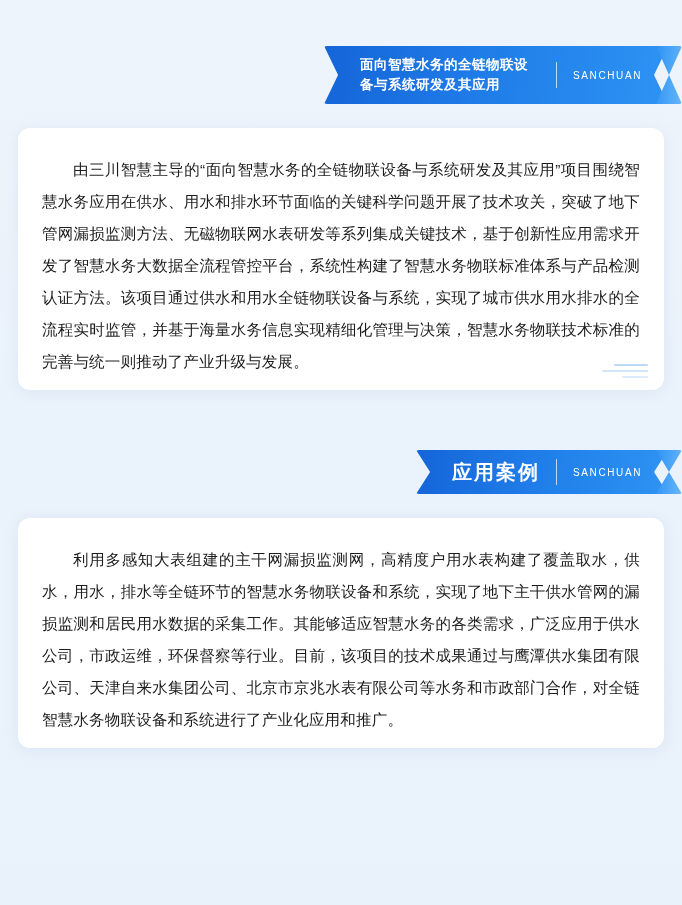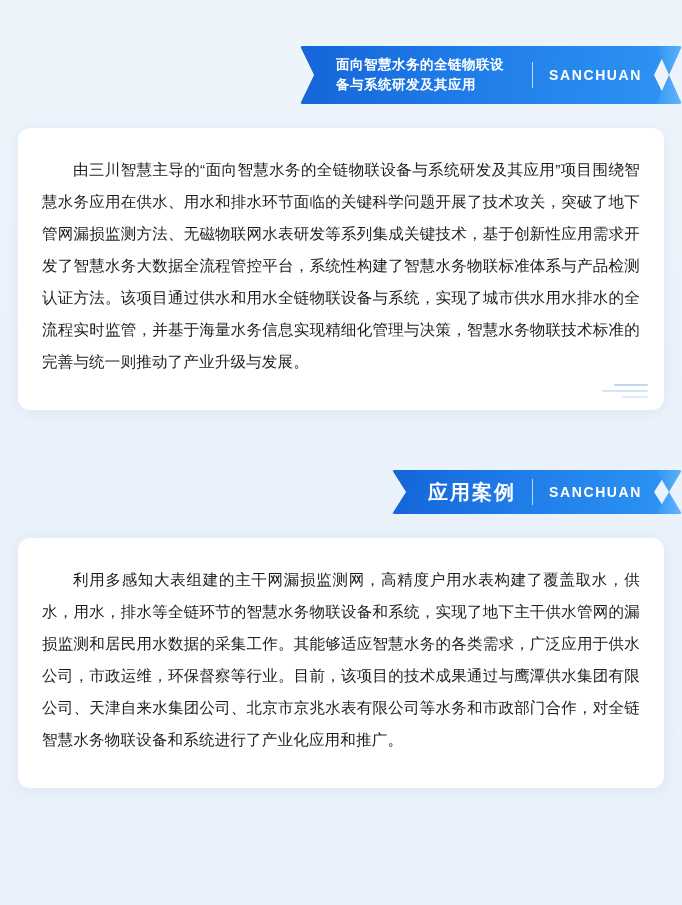--- a/index.html
+++ b/index.html
@@ -76,23 +76,23 @@
     max-width: none;
     white-space: nowrap;
   }
   .ribbon-divider {
     width: 1px;
     height: 26px;
     background: rgba(255, 255, 255, 0.7);
     margin: 0 16px;
   }
   .ribbon-brand {
-    font-size: 14px;
+    font-size: 10px;
     letter-spacing: 1.6px;
-    font-weight: bold;
+    font-weight: normal;
     white-space: nowrap;
   }
   
   .ribbon-tail {
     width: 26px;
     align-self: stretch;
     margin-left: -12px;
     background: linear-gradient(95deg, #2d93f3 0%, #67b6fb 100%);
     -webkit-clip-path: polygon(0 0, 100% 0, calc(100% - 13px) 50%, 100% 100%, 0 100%, 13px 50%);
     clip-path: polygon(0 0, 100% 0, calc(100% - 13px) 50%, 100% 100%, 0 100%, 13px 50%);
@@ -102,21 +102,21 @@
     display: flex;
     align-items: stretch;
   }
 
   
   .card {
     position: relative;
     margin: 24px 18px 0 18px;
     background: #ffffff;
     border-radius: 12px;
-    padding: 26px 24px 32px 24px;
+    padding: 26px 24px 12px 24px;
     box-shadow: 0 2px 14px rgba(120, 160, 200, 0.13);
     font-size: 15.5px;
     line-height: 32px;
     text-align: justify;
     letter-spacing: 0.2px;
     color: #1c1c1c;
     box-sizing: border-box;
   }
   .card p {
     margin: 0;

